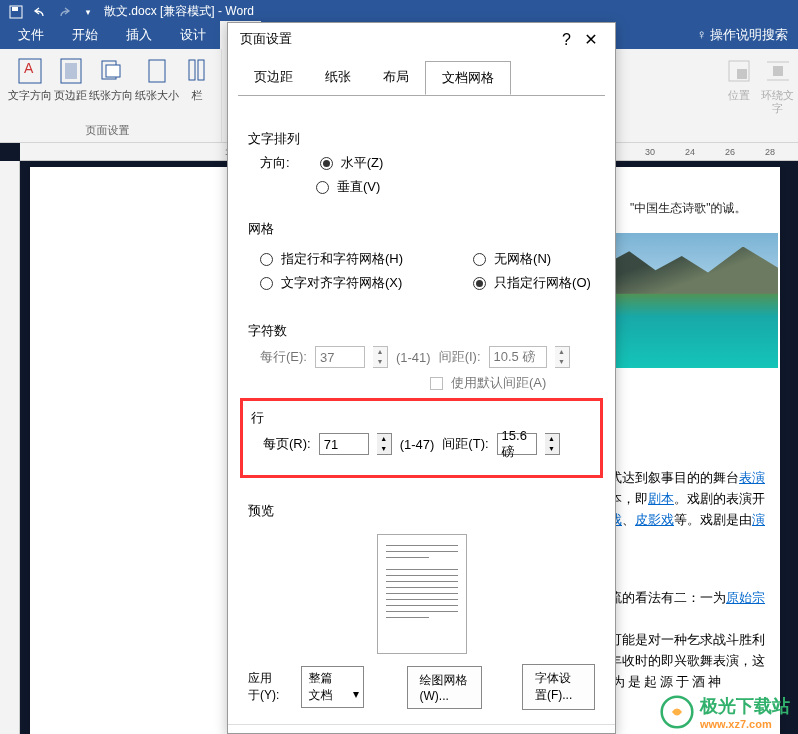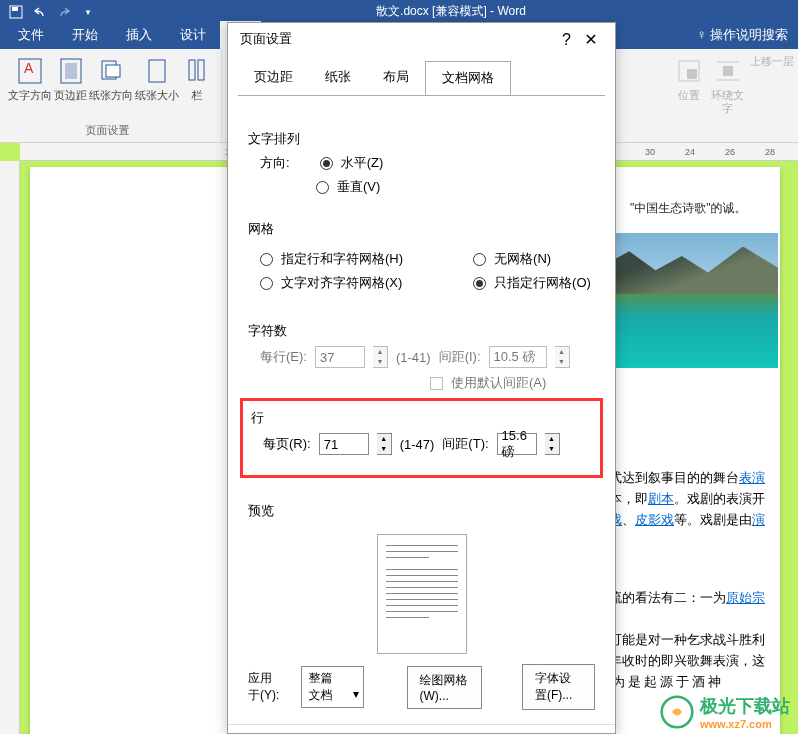--- a/index.html
+++ b/index.html
@@ -2,39 +2,39 @@
 <html><head>
 <meta charset="utf-8">
 <style>
 * { margin: 0; padding: 0; box-sizing: border-box; font-family: "Microsoft YaHei", "SimSun", sans-serif; }
 body { background: #f0f0f0; width: 798px; height: 734px; overflow: hidden; position: relative; font-size: 12px; }
 
 
 .titlebar { background: #2b579a; height: 23px; display: flex; align-items: center; color: #fff; }
 .titlebar .qat { display: flex; gap: 8px; padding: 0 8px; align-items: center; }
 .titlebar .qat-icon { width: 16px; height: 16px; display: flex; align-items: center; justify-content: center; }
-.titlebar .title { flex: 1; text-align: center; font-size: 12px; }
+.titlebar .title { flex: 1; text-align: left; font-size: 12px; }
 .titlebar .winctrls { display: flex; }
 
 
 .ribbon-tabs { background: #2b579a; height: 26px; display: flex; align-items: flex-end; padding-left: 4px; color: #fff; }
 .ribbon-tab { padding: 5px 14px; font-size: 13px; cursor: pointer; }
 .ribbon-tab.active { background: #f3f3f3; color: #333; }
 .tell-me { margin-left: 20px; font-size: 13px; padding: 5px 10px; }
 
 
 .ribbon { background: #f3f3f3; height: 94px; border-bottom: 1px solid #d4d4d4; display: flex; position: relative; }
 .ribbon-group { border-right: 1px solid #e1e1e1; padding: 4px 8px; display: flex; flex-direction: column; align-items: center; justify-content: space-between; }
 .ribbon-btn { display: flex; flex-direction: column; align-items: center; gap: 2px; cursor: pointer; }
 .ribbon-icon { width: 32px; height: 32px; display: flex; align-items: center; justify-content: center; color: #2b579a; }
 .ribbon-label { font-size: 11px; color: #444; text-align: center; line-height: 13px; }
 .group-name { font-size: 11px; color: #666; text-align: center; width: 100%; padding-bottom: 2px; }
 
 
-.doc-area { position: absolute; top: 143px; left: 0; right: 0; bottom: 0; background: #bef264; }
+.doc-area { position: absolute; top: 143px; left: 0; right: 0; bottom: 0; background: #0f172a; }
 .ruler-v { position: absolute; left: 0; top: 18px; width: 20px; bottom: 0; background: #f3f3f3; border-right: 1px solid #ccc; }
 .ruler-h { position: absolute; left: 20px; top: 0; right: 0; height: 18px; background: #f3f3f3; border-bottom: 1px solid #ccc; display: flex; align-items: center; font-size: 9px; color: #666; }
 .ruler-tick { width: 40px; text-align: center; }
 .page { position: absolute; left: 30px; top: 24px; width: 750px; min-height: 600px; background: #fff; box-shadow: 0 2px 6px rgba(0,0,0,.2); }
 .page-content { position: absolute; left: 600px; top: 20px; font-size: 13px; line-height: 22px; color: #222; width: 180px; }
 
 
 .dialog { position: absolute; left: 227px; top: 22px; width: 389px; height: 712px; background: #fff; border: 1px solid #999; box-shadow: 0 3px 12px rgba(0,0,0,.25); z-index: 100; }
 .dlg-title { height: 32px; display: flex; align-items: center; padding: 0 12px; position: relative; }
 .dlg-title-text { font-size: 13px; }
@@ -176,23 +176,20 @@
       <div class="ribbon-icon">
           <svg width="26" height="26">
             <rect x="8" y="8" width="10" height="10" fill="#888"></rect>
             <line x1="2" y1="4" x2="24" y2="4" stroke="#888"></line>
             <line x1="2" y1="22" x2="24" y2="22" stroke="#888"></line>
           </svg>
         </div>
       <div class="ribbon-label" style="white-space:pre">环绕文
 字</div>
     </div>
-    <div class="ribbon-btn" style="opacity:.4">
-      <div class="ribbon-label">上移一层</div>
-    </div>
   </div>
 </div>
 
 <div class="doc-area">
   <div class="ruler-h">
     <span style="width:190px"></span>
     <span class="ruler-tick">10</span>
     <span style="width:380px"></span>
     <span class="ruler-tick">30</span>
     <span class="ruler-tick">24</span>

